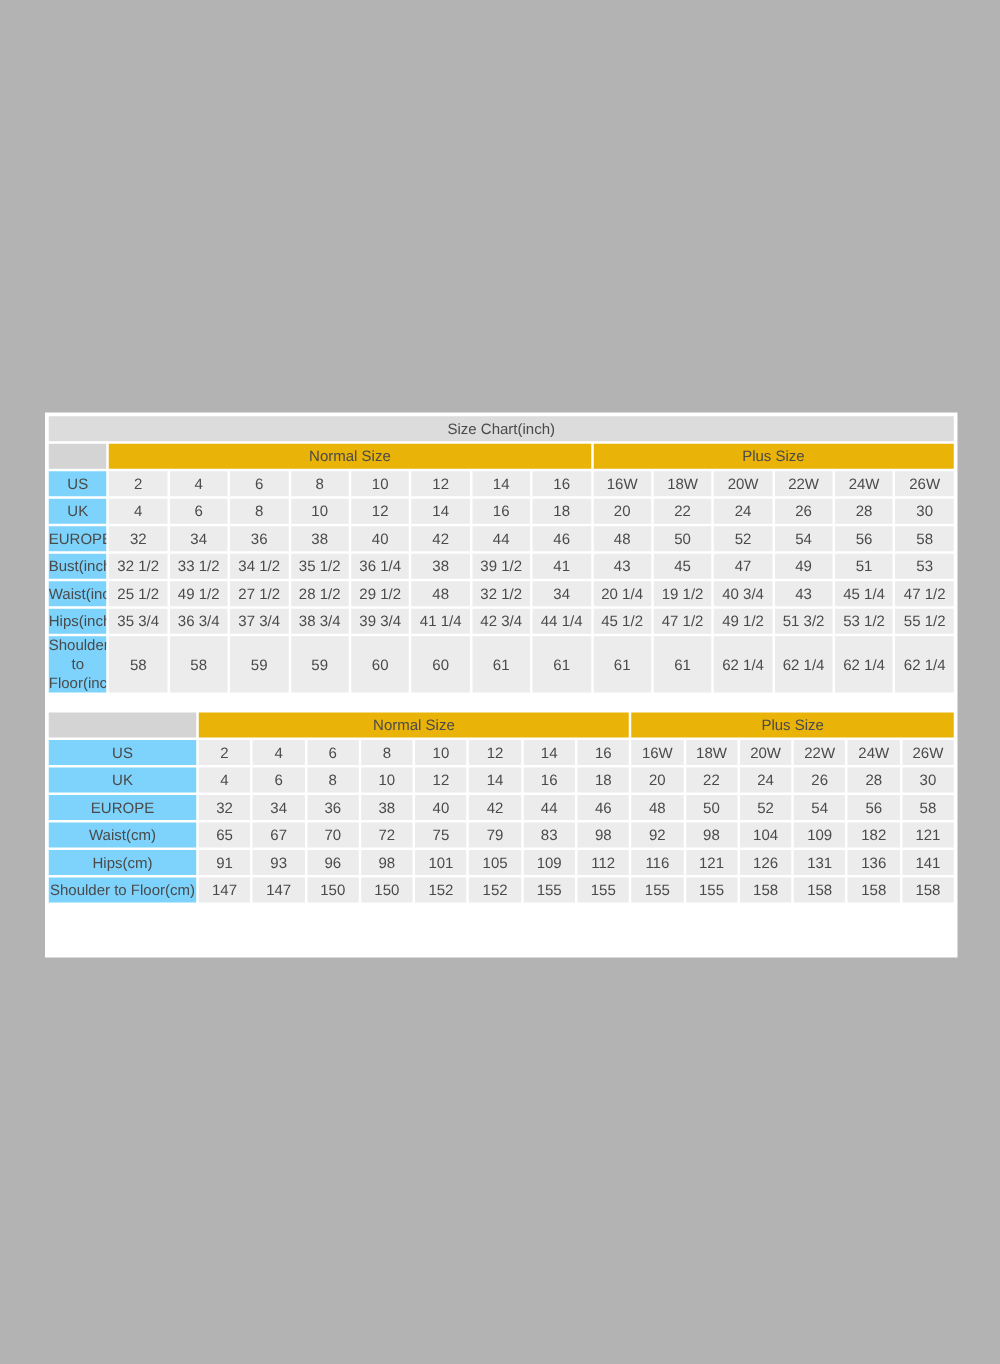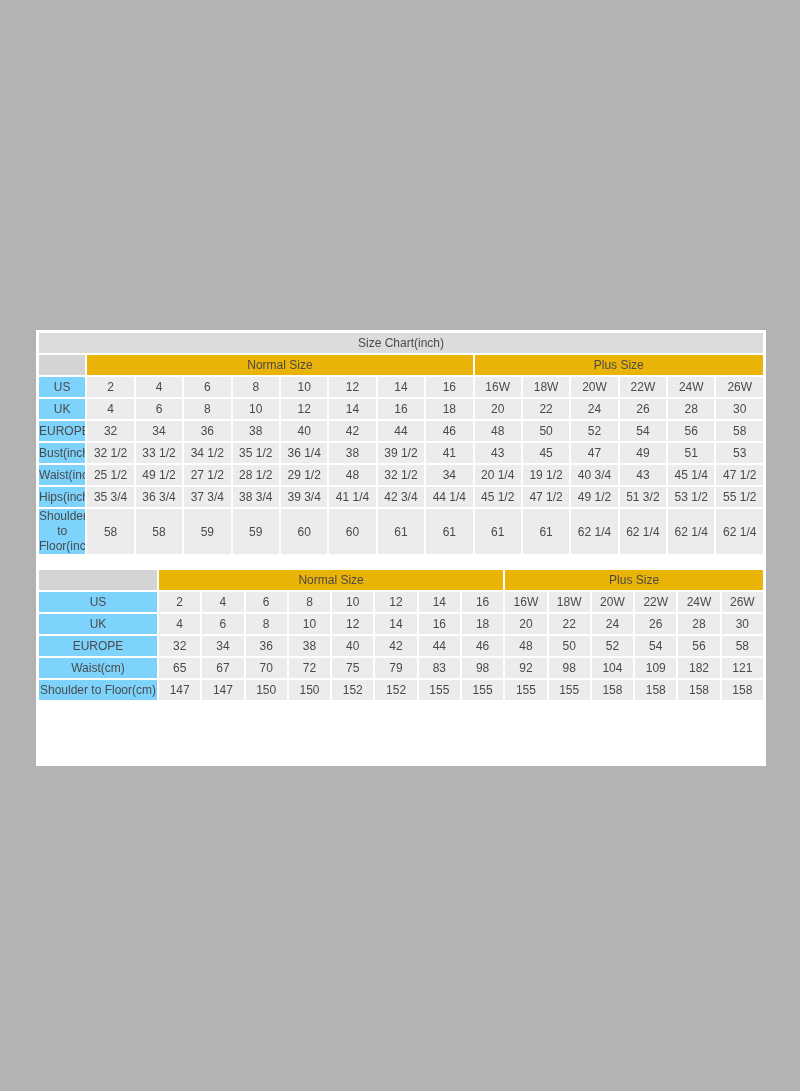--- a/index.html
+++ b/index.html
@@ -270,20 +270,37 @@
           <td class="data-cell">83</td>
           <td class="data-cell">98</td>
           <td class="data-cell">92</td>
           <td class="data-cell">98</td>
           <td class="data-cell">104</td>
           <td class="data-cell">109</td>
           <td class="data-cell">182</td>
           <td class="data-cell">121</td>
         </tr>
         <tr>
+          <td class="label-cell">Hips(cm)</td>
+          <td class="data-cell">91</td>
+          <td class="data-cell">93</td>
+          <td class="data-cell">96</td>
+          <td class="data-cell">98</td>
+          <td class="data-cell">101</td>
+          <td class="data-cell">105</td>
+          <td class="data-cell">109</td>
+          <td class="data-cell">112</td>
+          <td class="data-cell">116</td>
+          <td class="data-cell">121</td>
+          <td class="data-cell">126</td>
+          <td class="data-cell">131</td>
+          <td class="data-cell">136</td>
+          <td class="data-cell">141</td>
+        </tr>
+        <tr>
           <td class="label-cell">Shoulder to Floor(cm)</td>
           <td class="data-cell">147</td>
           <td class="data-cell">147</td>
           <td class="data-cell">150</td>
           <td class="data-cell">150</td>
           <td class="data-cell">152</td>
           <td class="data-cell">152</td>
           <td class="data-cell">155</td>
           <td class="data-cell">155</td>
           <td class="data-cell">155</td>

